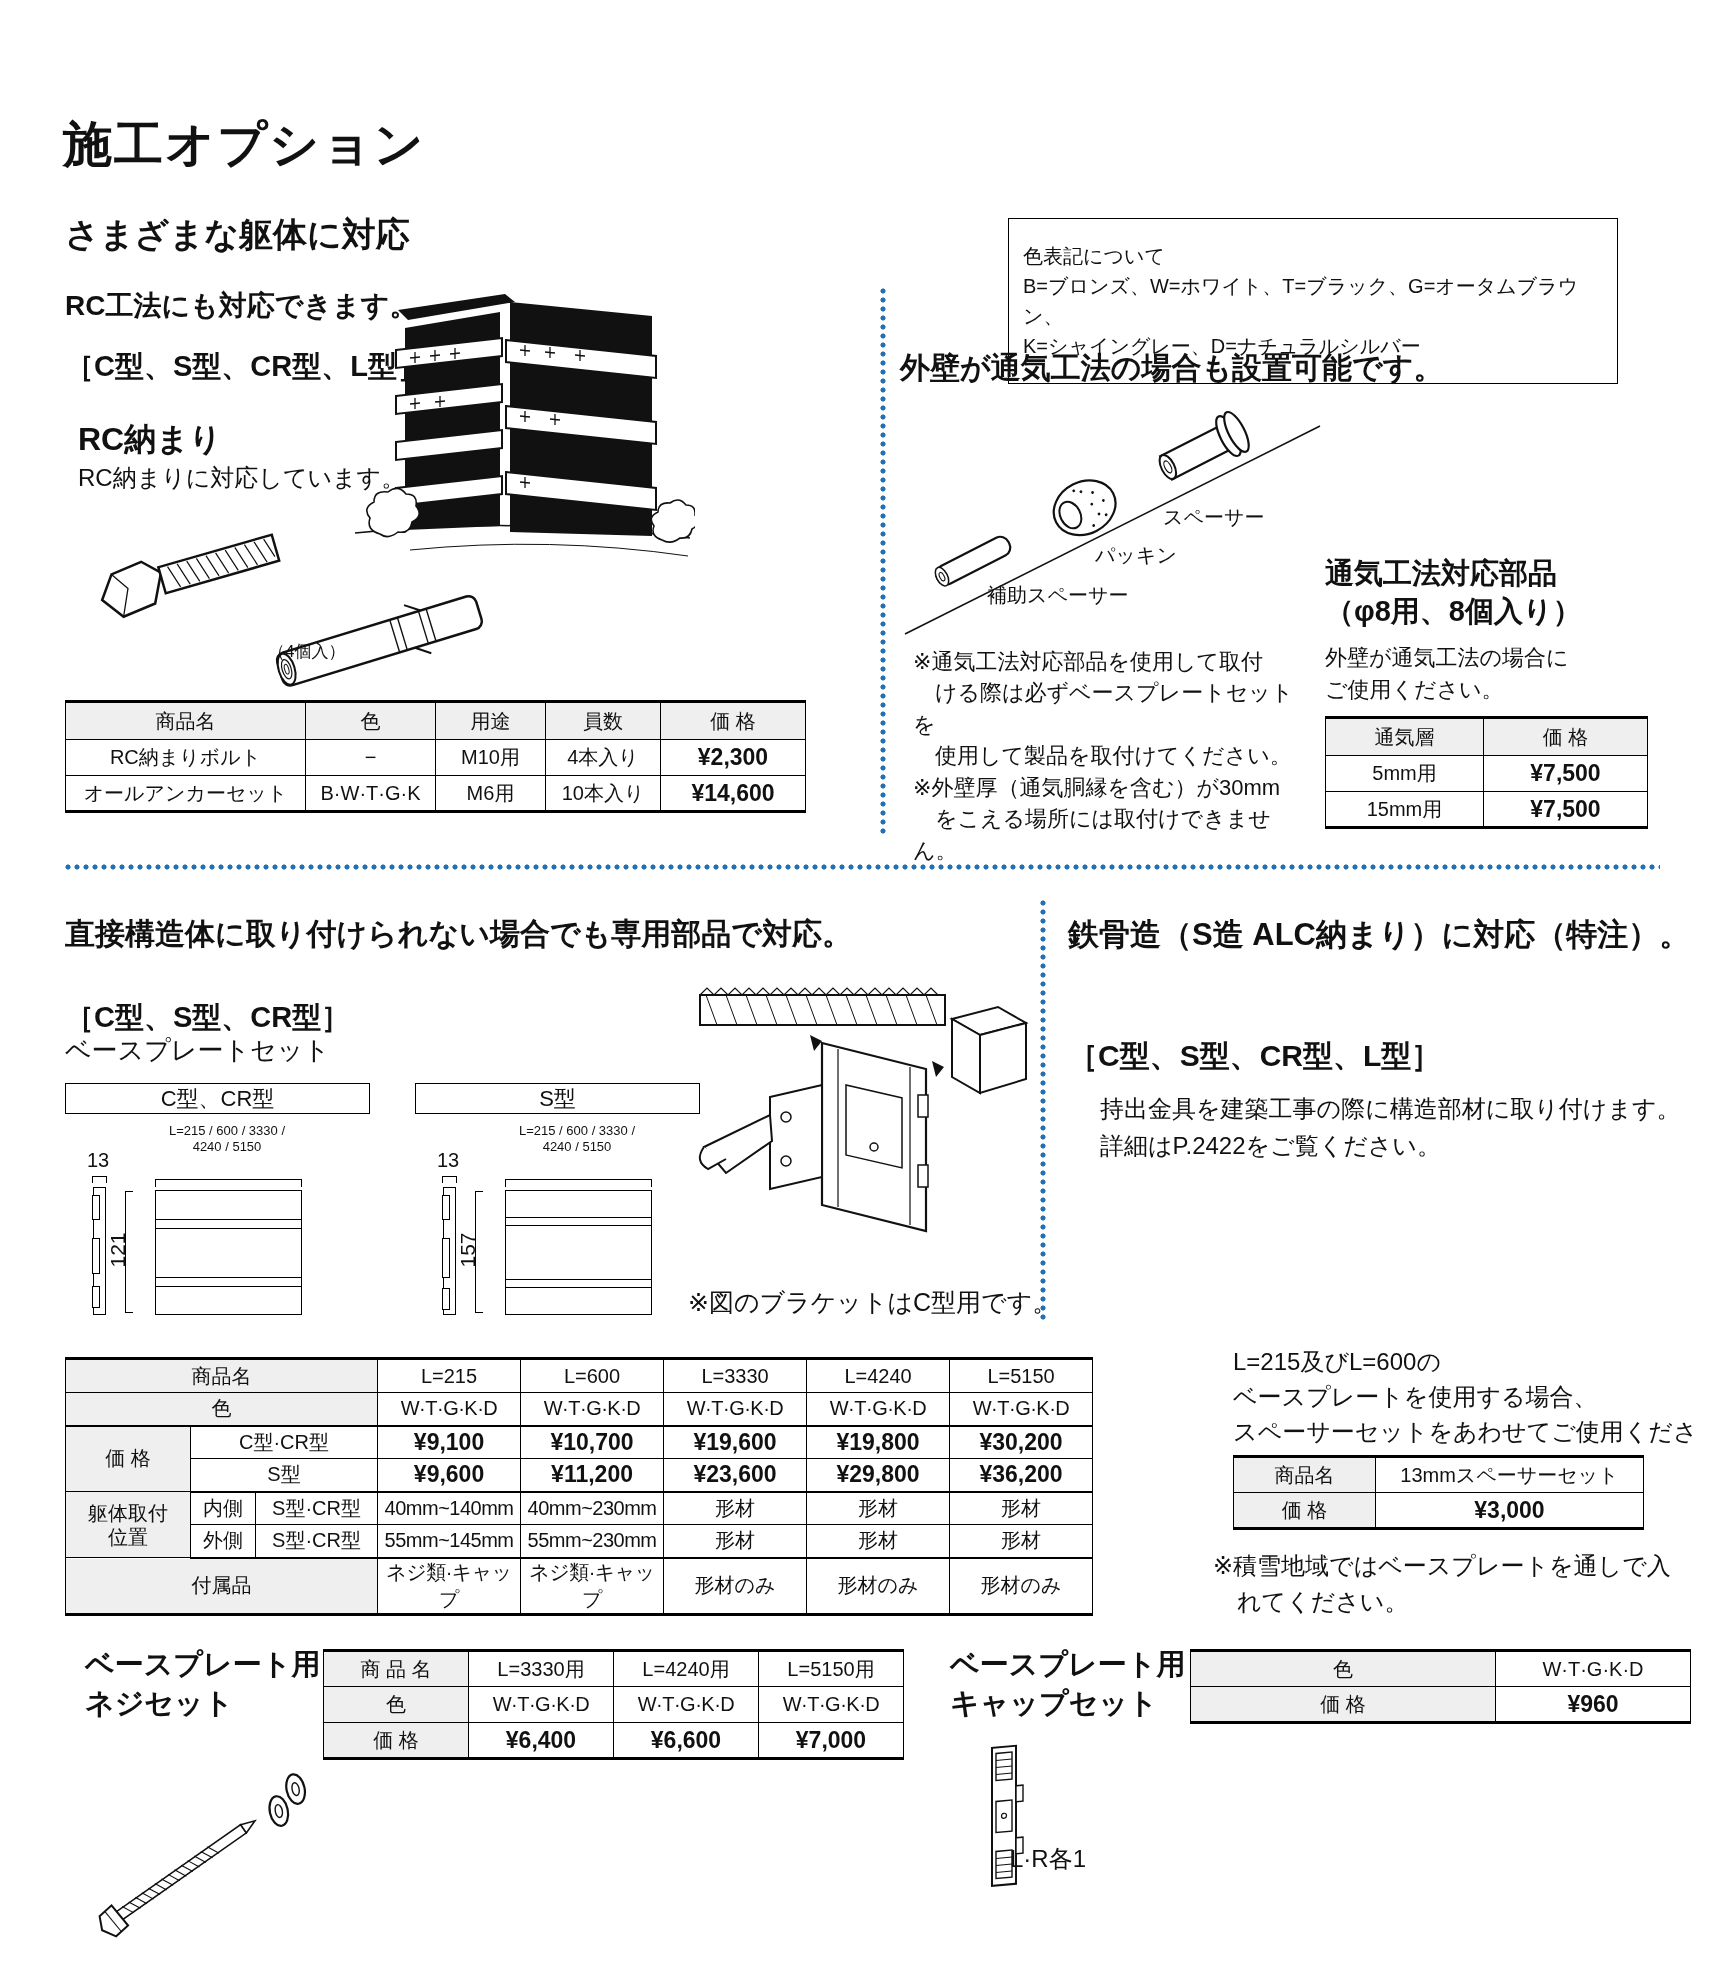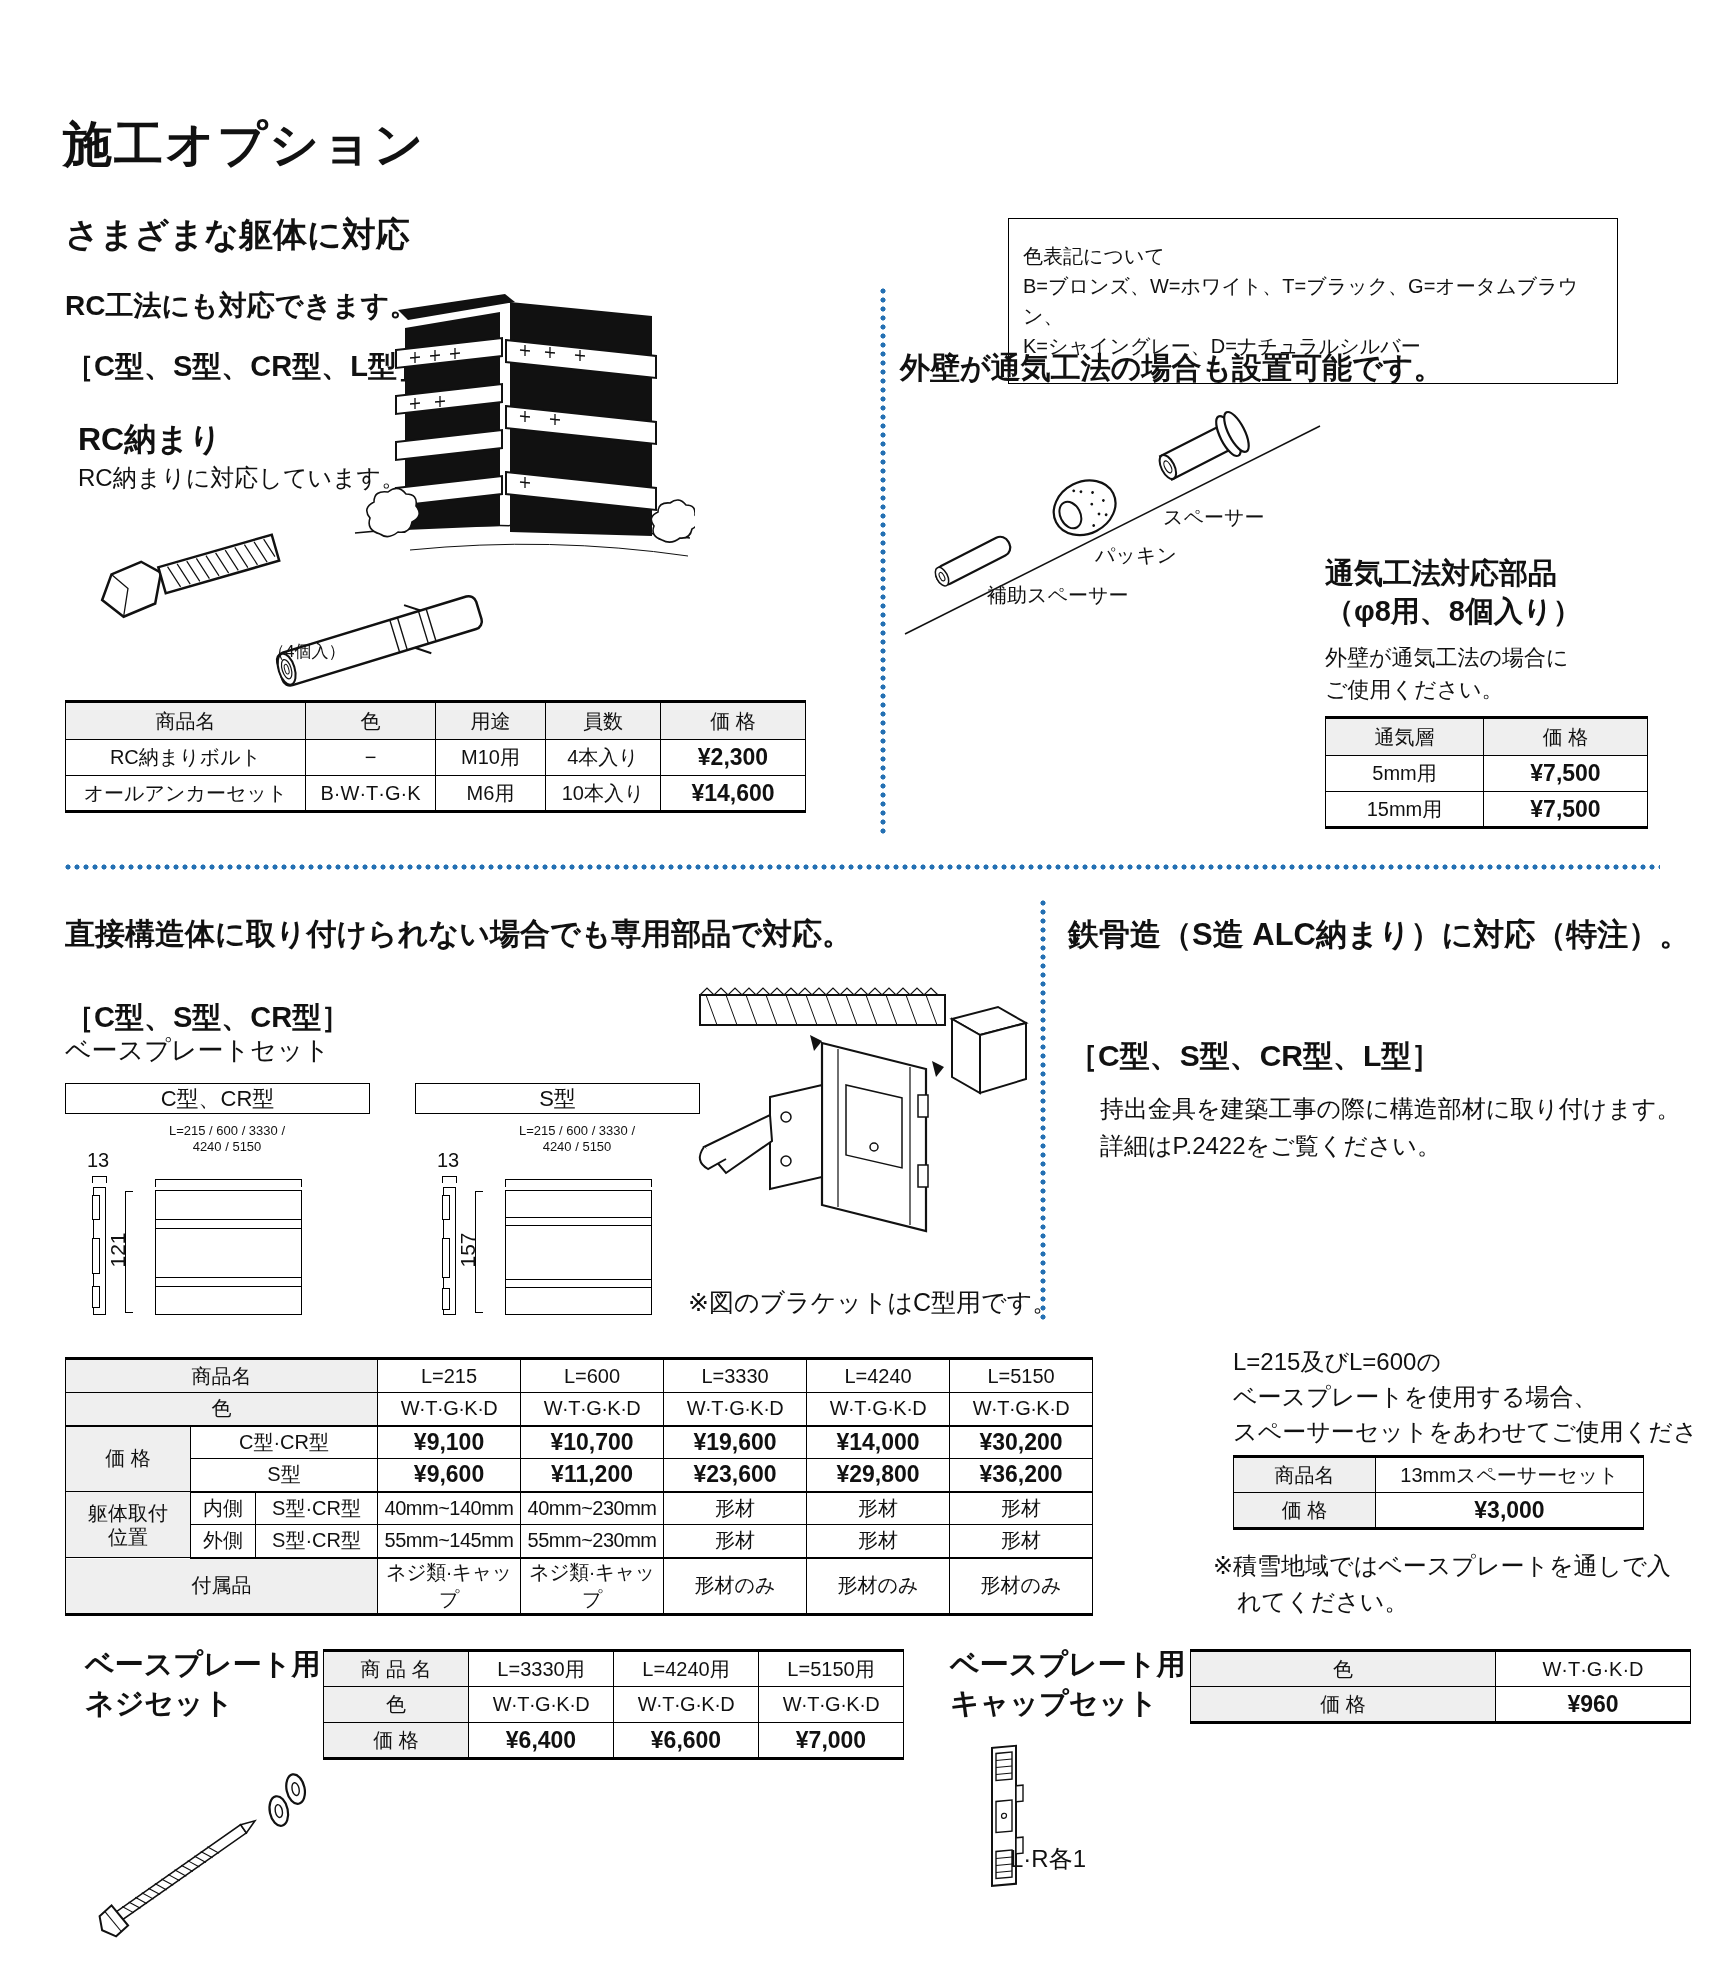--- a/index.html
+++ b/index.html
@@ -176,20 +176,25 @@
       <ellipse cx="2" cy="20" rx="6.5" ry="13" fill="#fff" stroke="#111" stroke-width="2"></ellipse>
       <ellipse cx="2" cy="20" rx="3" ry="6.5" fill="#fff" stroke="#111" stroke-width="1.2"></ellipse>
       <ellipse cx="70" cy="20" rx="8" ry="22" fill="#fff" stroke="#111" stroke-width="2.2"></ellipse>
       <ellipse cx="79" cy="20" rx="8" ry="22" fill="#fff" stroke="#111" stroke-width="2.2"></ellipse>
     </g>
     <text x="268" y="124" font-size="20">スペーサー</text>
     <text x="200" y="162" font-size="20">パッキン</text>
     <text x="92" y="202" font-size="20">補助スペーサー</text>
   </svg>
 
+  <div class="abs pre txt-22" style="left:913px; top:646px; line-height:1.43; width:400px;">※通気工法対応部品を使用して取付
+　ける際は必ずベースプレートセットを
+　使用して製品を取付けてください。
+※外壁厚（通気胴縁を含む）が30mm
+　をこえる場所には取付けできません。</div>
 
   <div class="abs pre" style="left:1325px; top:555px; font-size:29px; font-weight:bold; line-height:1.3;">通気工法対応部品
 （φ8用、8個入り）</div>
   <div class="abs pre txt-22" style="left:1325px; top:642px; line-height:1.45;">外壁が通気工法の場合に
 ご使用ください。</div>
 
   <table class="ctable" style="left:1325px; top:716px; width:322px;">
     <colgroup>
         <col style="width:158px">
         <col style="width:164px">
@@ -317,21 +322,21 @@
       <td class="s18">W·T·G·K·D</td>
       <td class="s18">W·T·G·K·D</td>
       <td class="s18">W·T·G·K·D</td>
     </tr>
     <tr style="height:33px">
       <td class="g" rowspan="2">価 格</td>
       <td colspan="2" class="s19">C型·CR型</td>
       <td class="price">¥9,100</td>
       <td class="price">¥10,700</td>
       <td class="price">¥19,600</td>
-      <td class="price">¥14,000</td>
+      <td class="price">¥19,800</td>
       <td class="price">¥30,200</td>
     </tr>
     <tr style="height:33px" class="sep">
       <td colspan="2" class="s19">S型</td>
       <td class="price">¥9,600</td>
       <td class="price">¥11,200</td>
       <td class="price">¥23,600</td>
       <td class="price">¥29,800</td>
       <td class="price">¥36,200</td>
     </tr>

